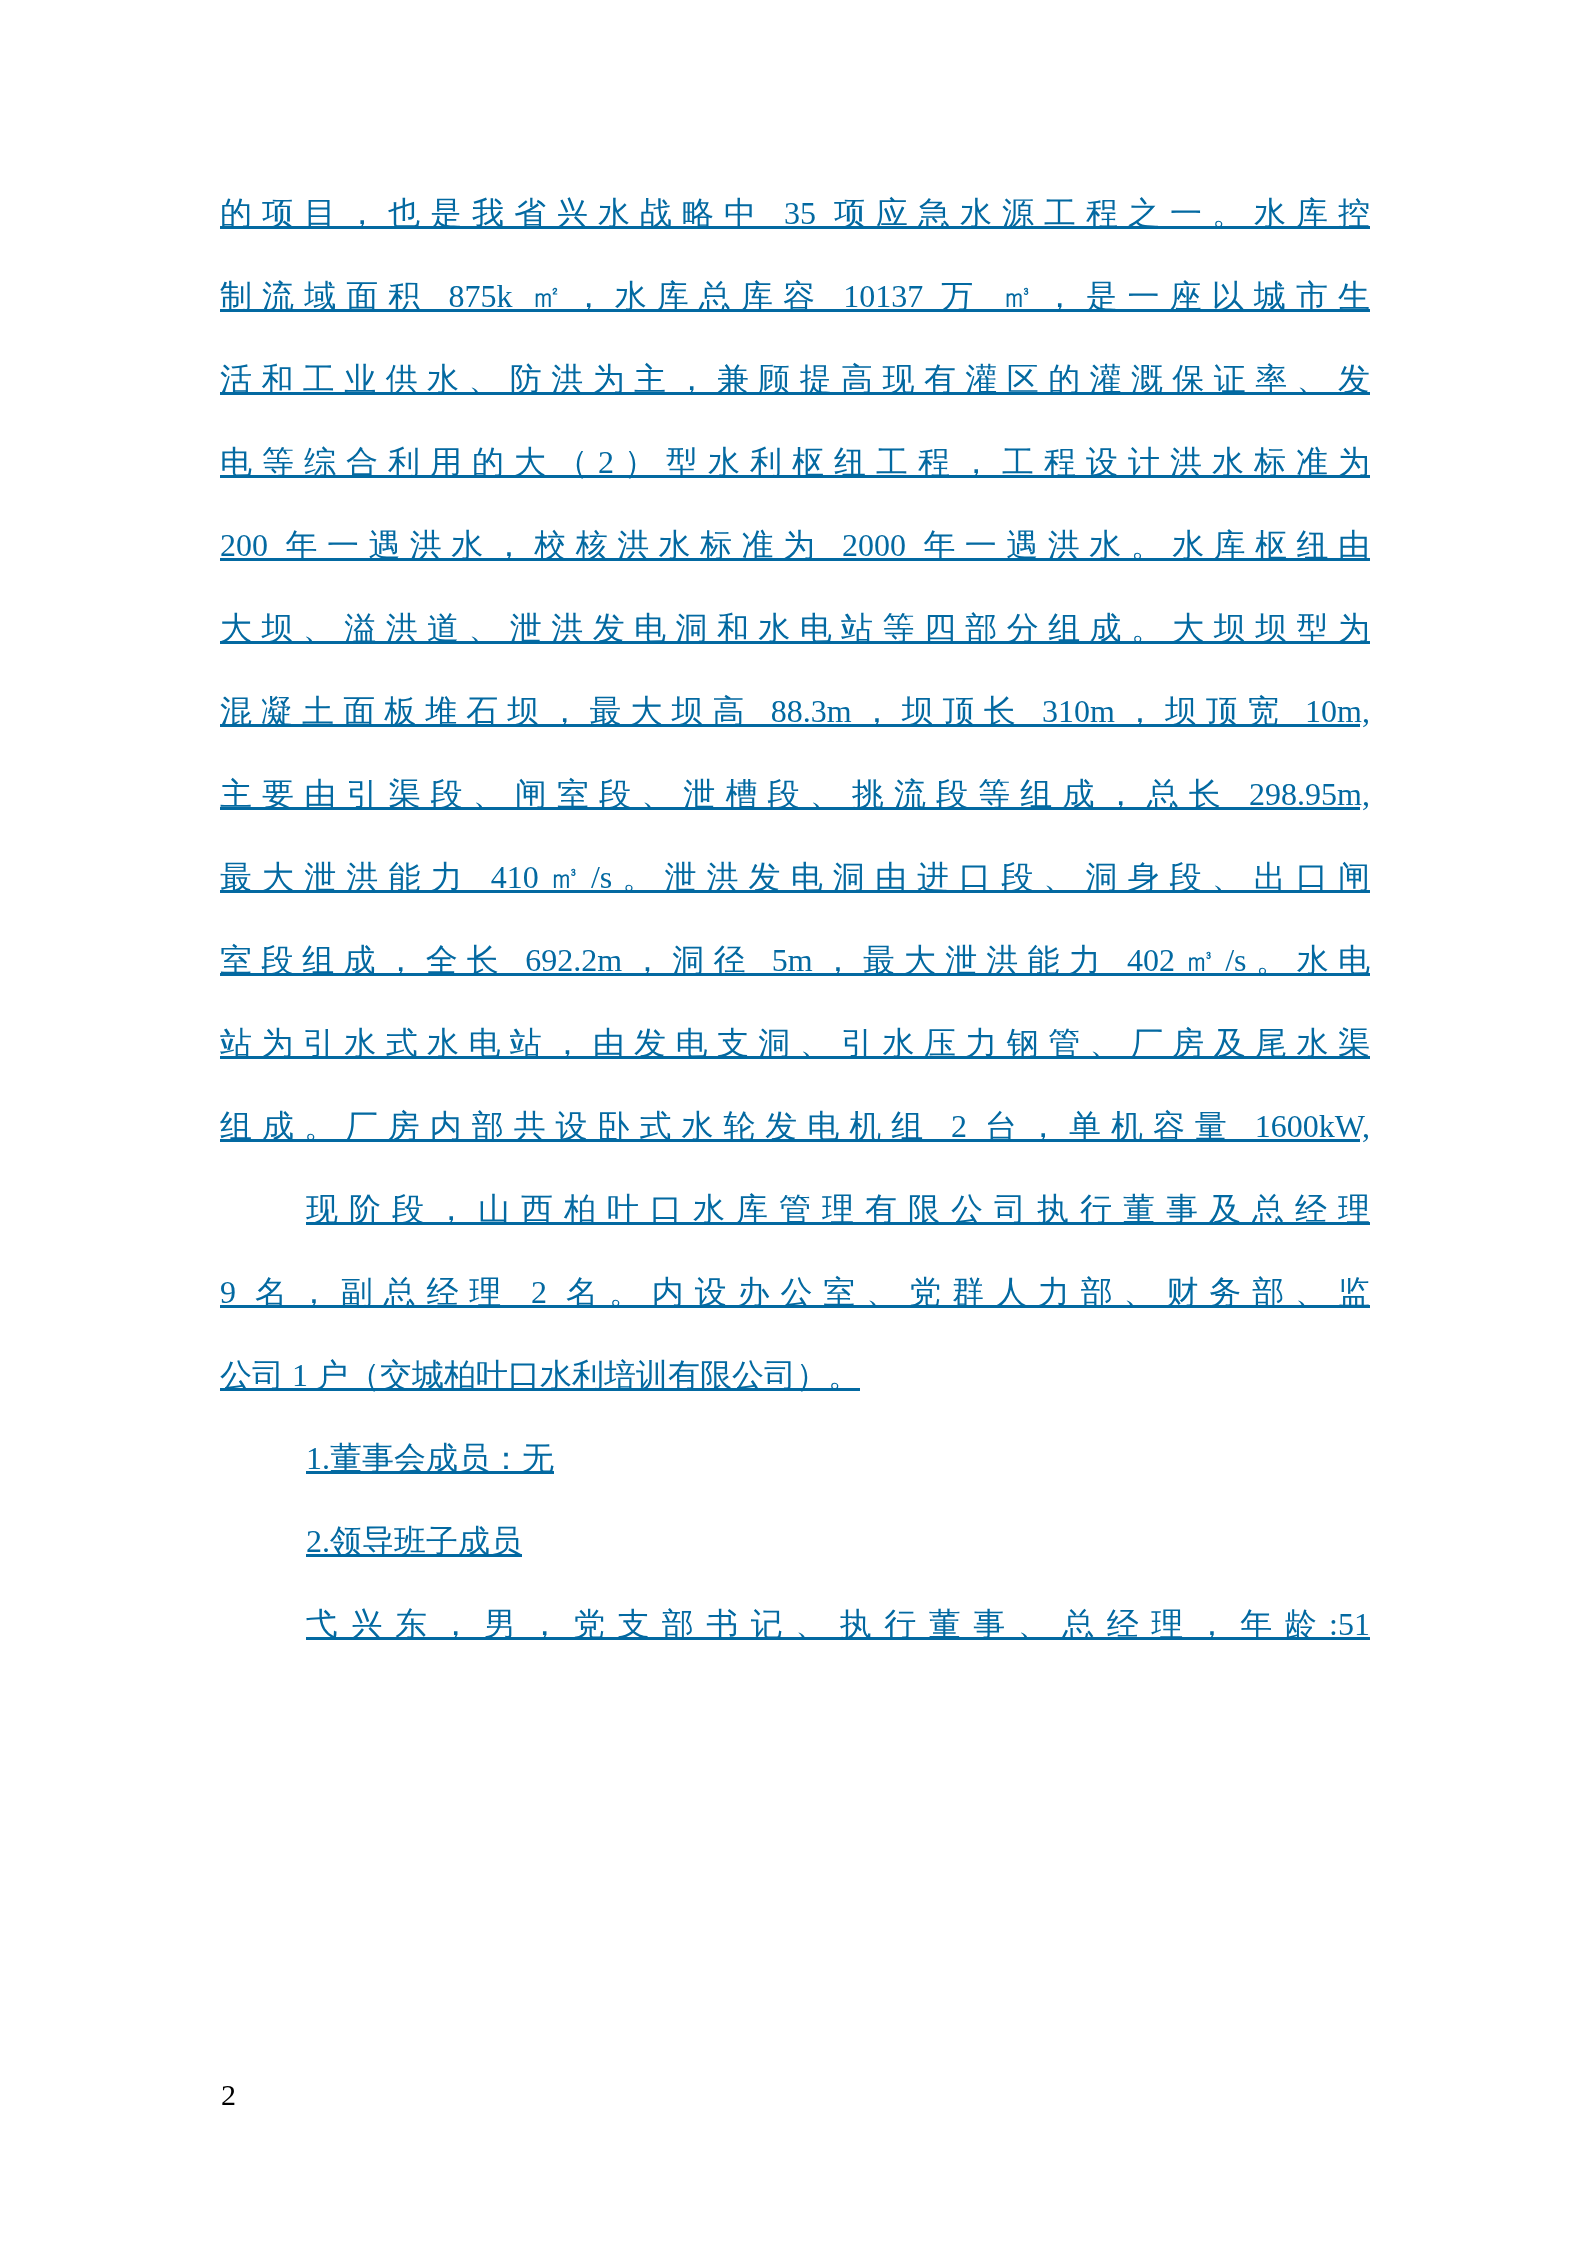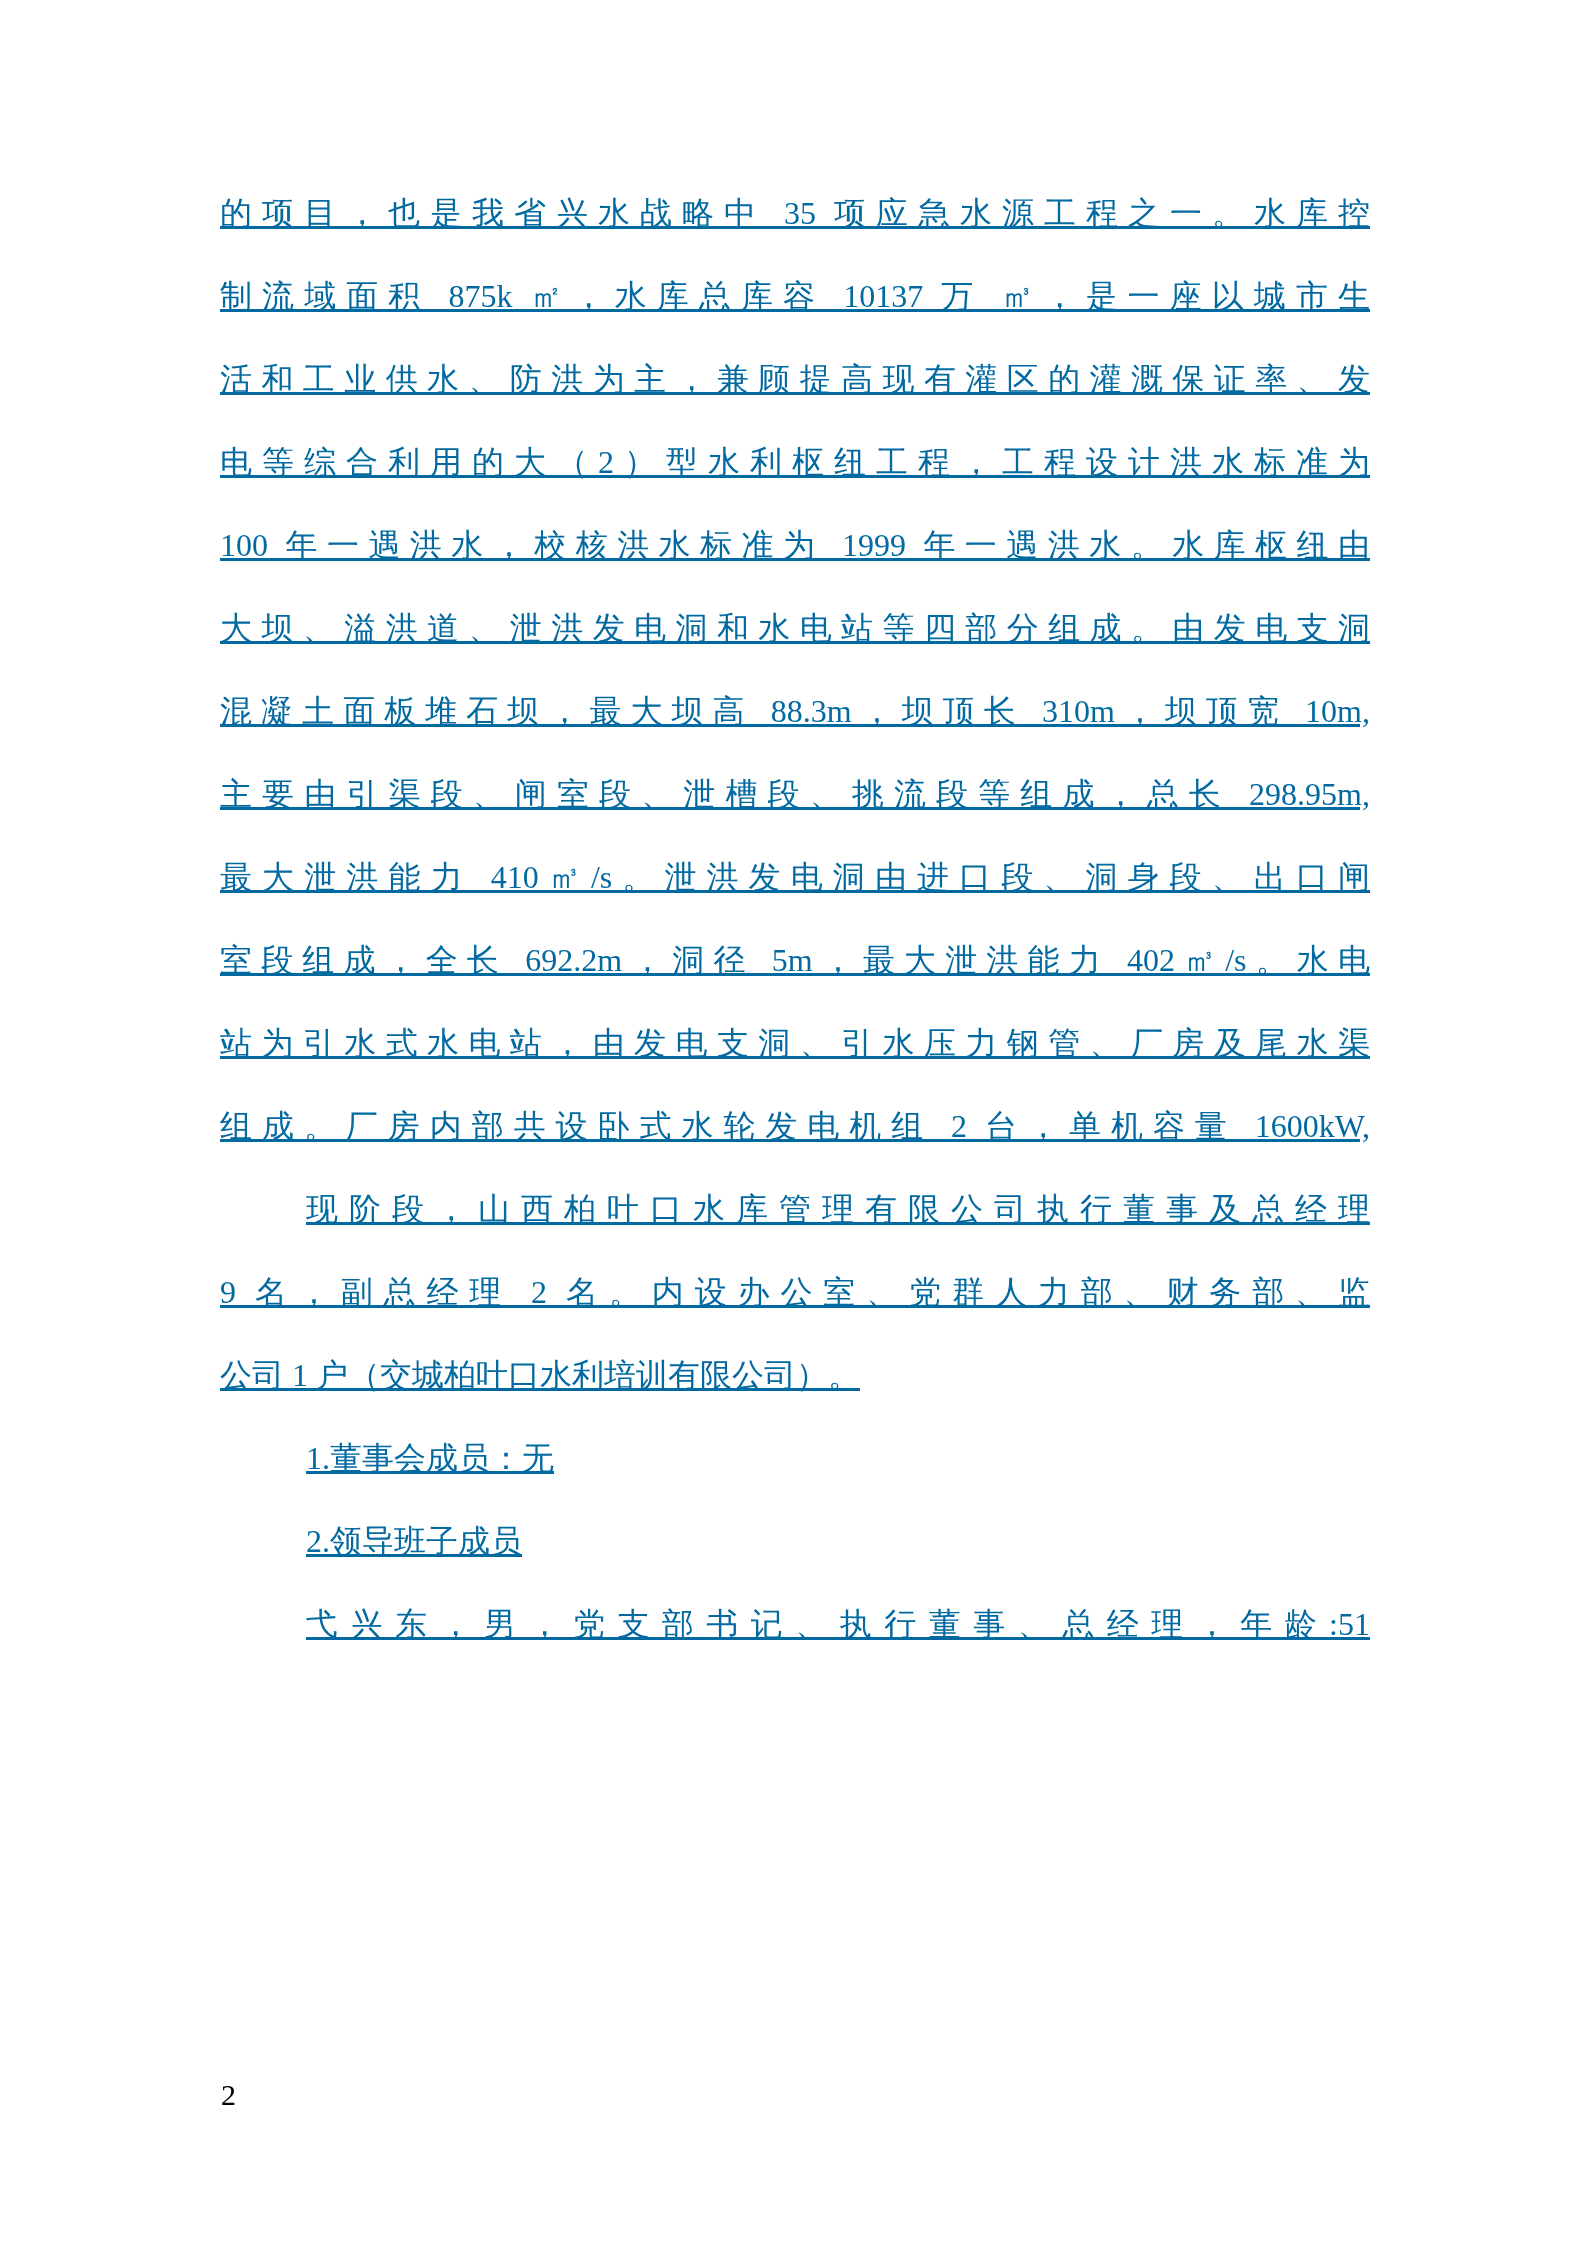--- a/index.html
+++ b/index.html
@@ -60,22 +60,22 @@
 </style>
 </head>
 <body>
 
 <div class="page">
   <div class="text-block">
       <div class="line justify">的项目，也是我省兴水战略中 35 项应急水源工程之一。水库控</div>
       <div class="line justify">制流域面积 875k ㎡，水库总库容 10137 万 ㎥，是一座以城市生</div>
       <div class="line justify">活和工业供水、防洪为主，兼顾提高现有灌区的灌溉保证率、发</div>
       <div class="line justify">电等综合利用的大（2）型水利枢纽工程，工程设计洪水标准为</div>
-      <div class="line justify">100 年一遇洪水，校核洪水标准为 1999 年一遇洪水。水库枢纽由</div>
-      <div class="line justify">大坝、溢洪道、泄洪发电洞和水电站等四部分组成。由发电支洞</div>
+      <div class="line justify">200 年一遇洪水，校核洪水标准为 2000 年一遇洪水。水库枢纽由</div>
+      <div class="line justify">大坝、溢洪道、泄洪发电洞和水电站等四部分组成。大坝坝型为</div>
       <div class="line justify">混凝土面板堆石坝，最大坝高 88.3m，坝顶长 310m，坝顶宽 10m,</div>
       <div class="line justify">主要由引渠段、闸室段、泄槽段、挑流段等组成，总长 298.95m,</div>
       <div class="line justify">最大泄洪能力 410㎥/s。泄洪发电洞由进口段、洞身段、出口闸</div>
       <div class="line justify">室段组成，全长 692.2m，洞径 5m，最大泄洪能力 402㎥/s。水电</div>
       <div class="line justify">站为引水式水电站，由发电支洞、引水压力钢管、厂房及尾水渠</div>
       <div class="line justify">组成。厂房内部共设卧式水轮发电机组 2 台，单机容量 1600kW,</div>
       <div class="line indent justify">现阶段，山西柏叶口水库管理有限公司执行董事及总经理</div>
       <div class="line justify">9 名，副总经理 2 名。内设办公室、党群人力部、财务部、监</div>
       <div class="line">公司 1 户（交城柏叶口水利培训有限公司）。</div>
       <div class="line indent">1.董事会成员：无</div>

